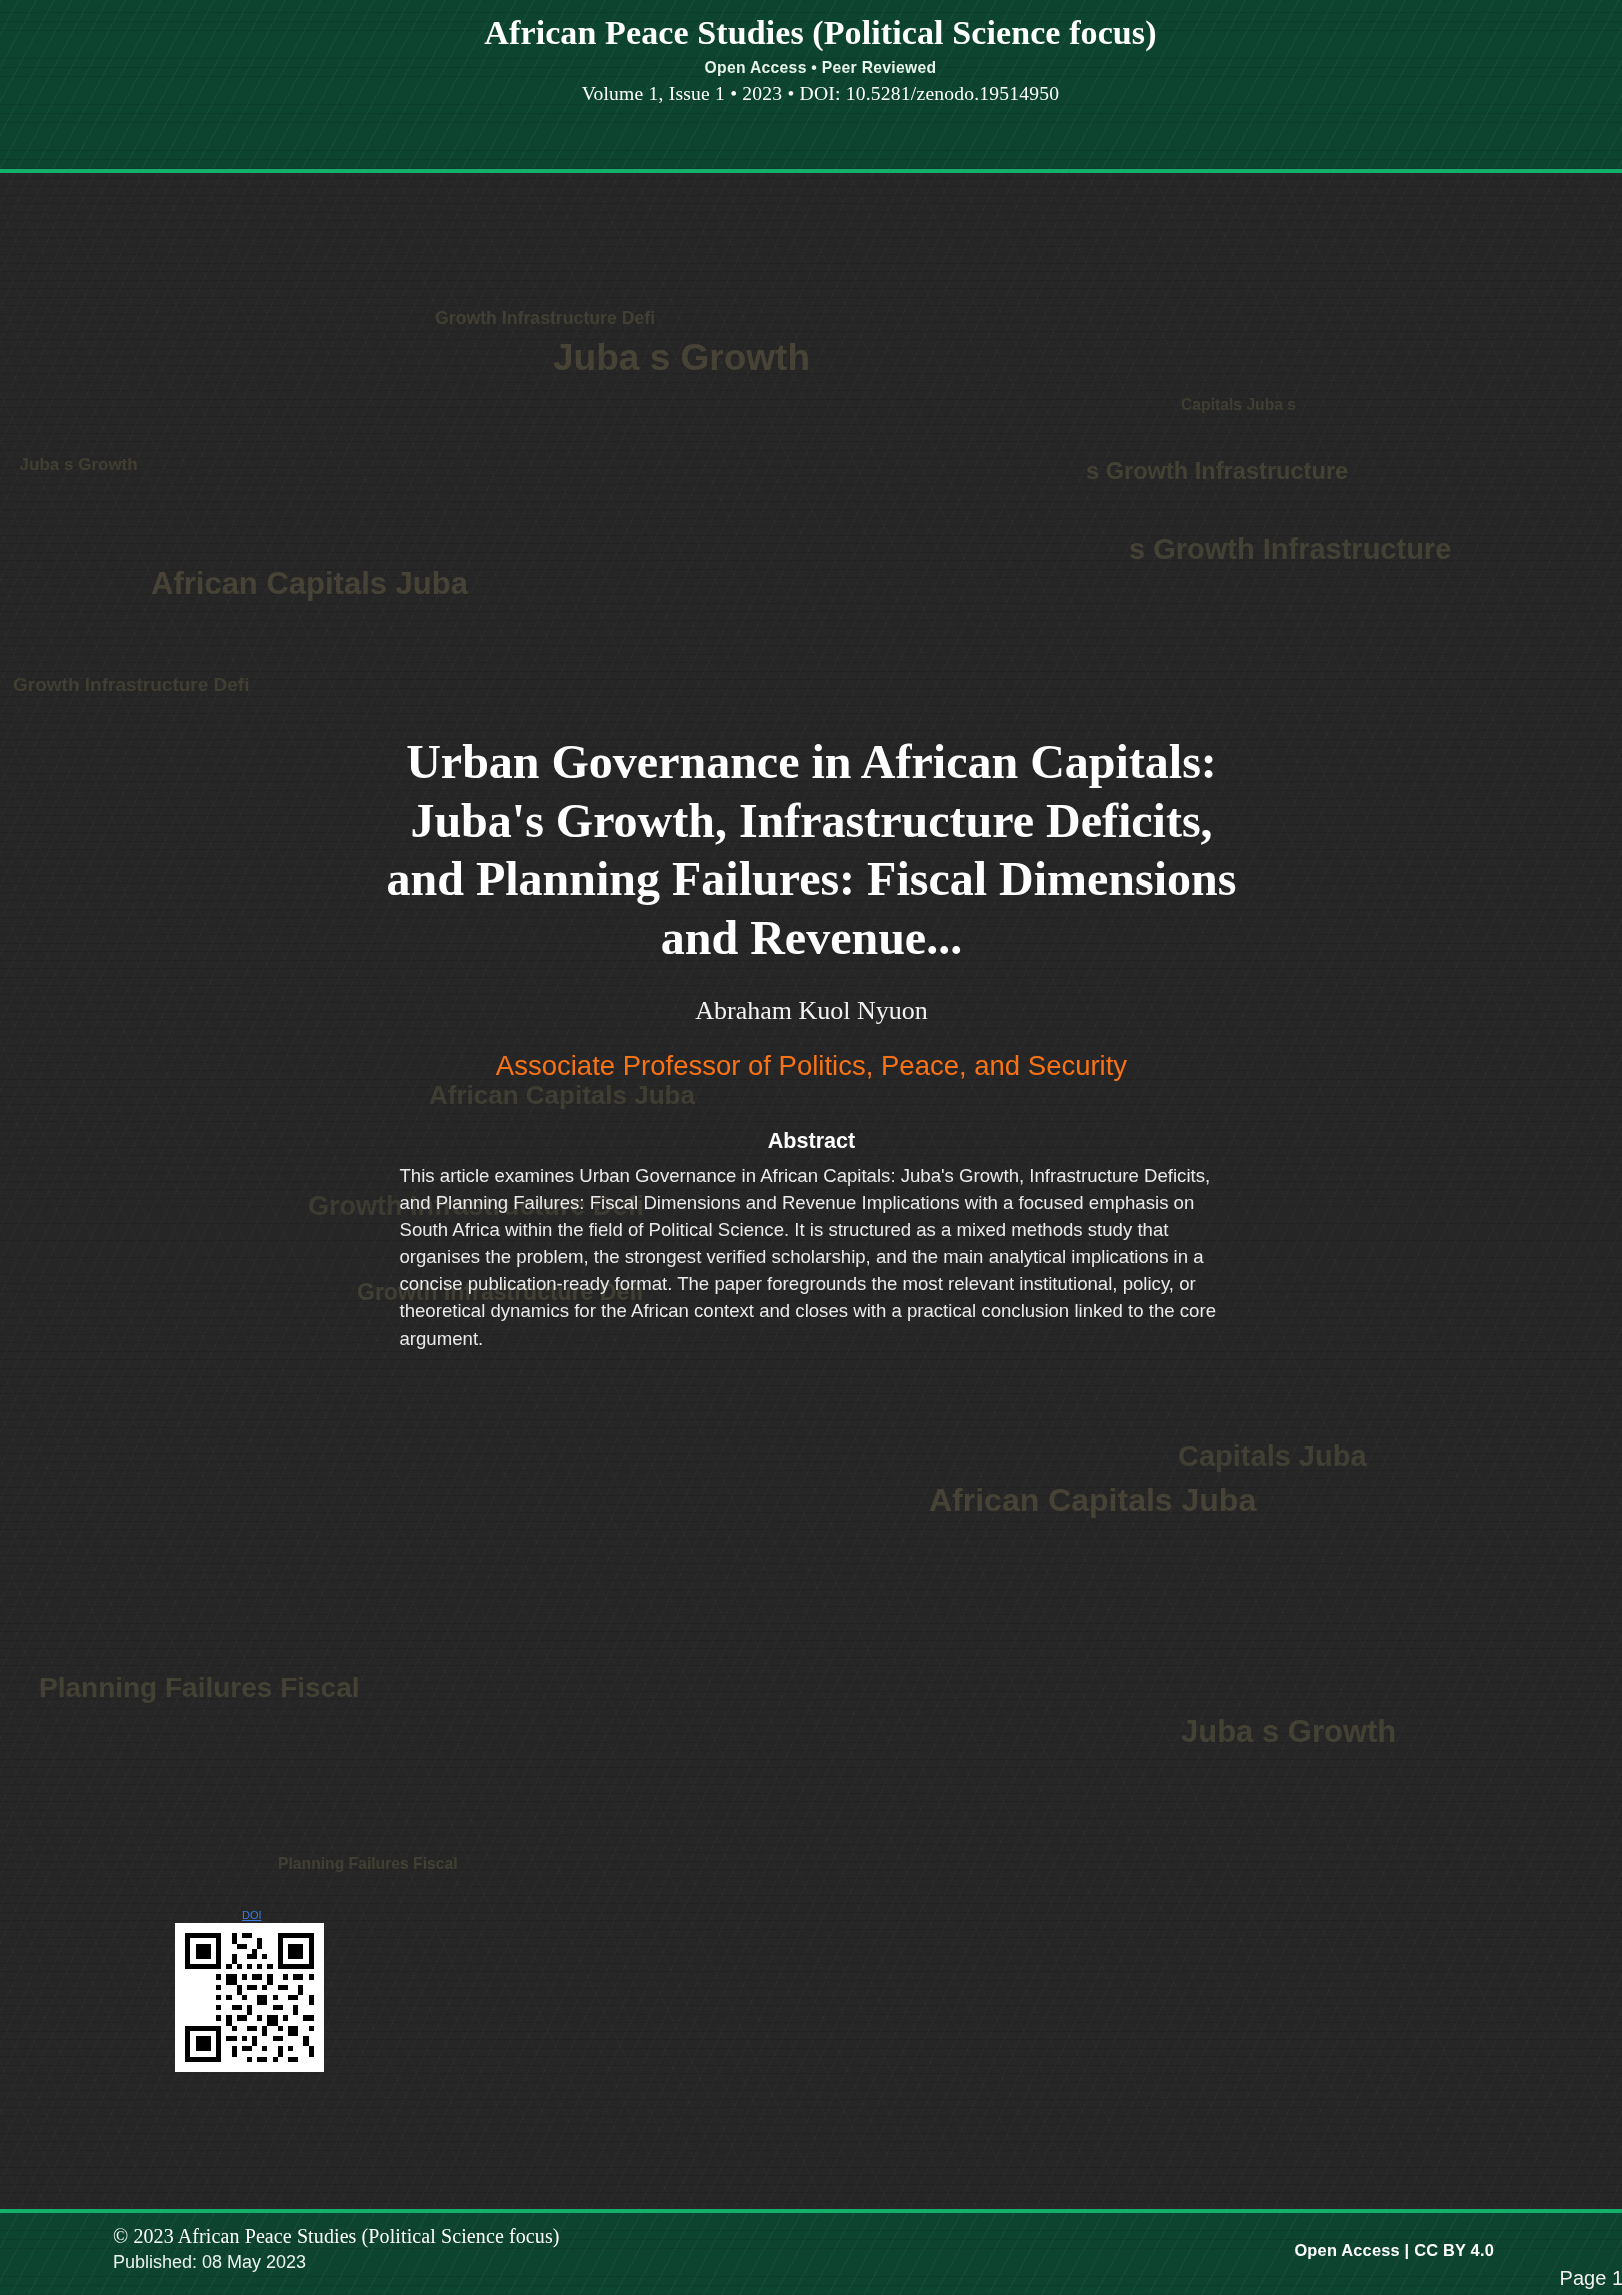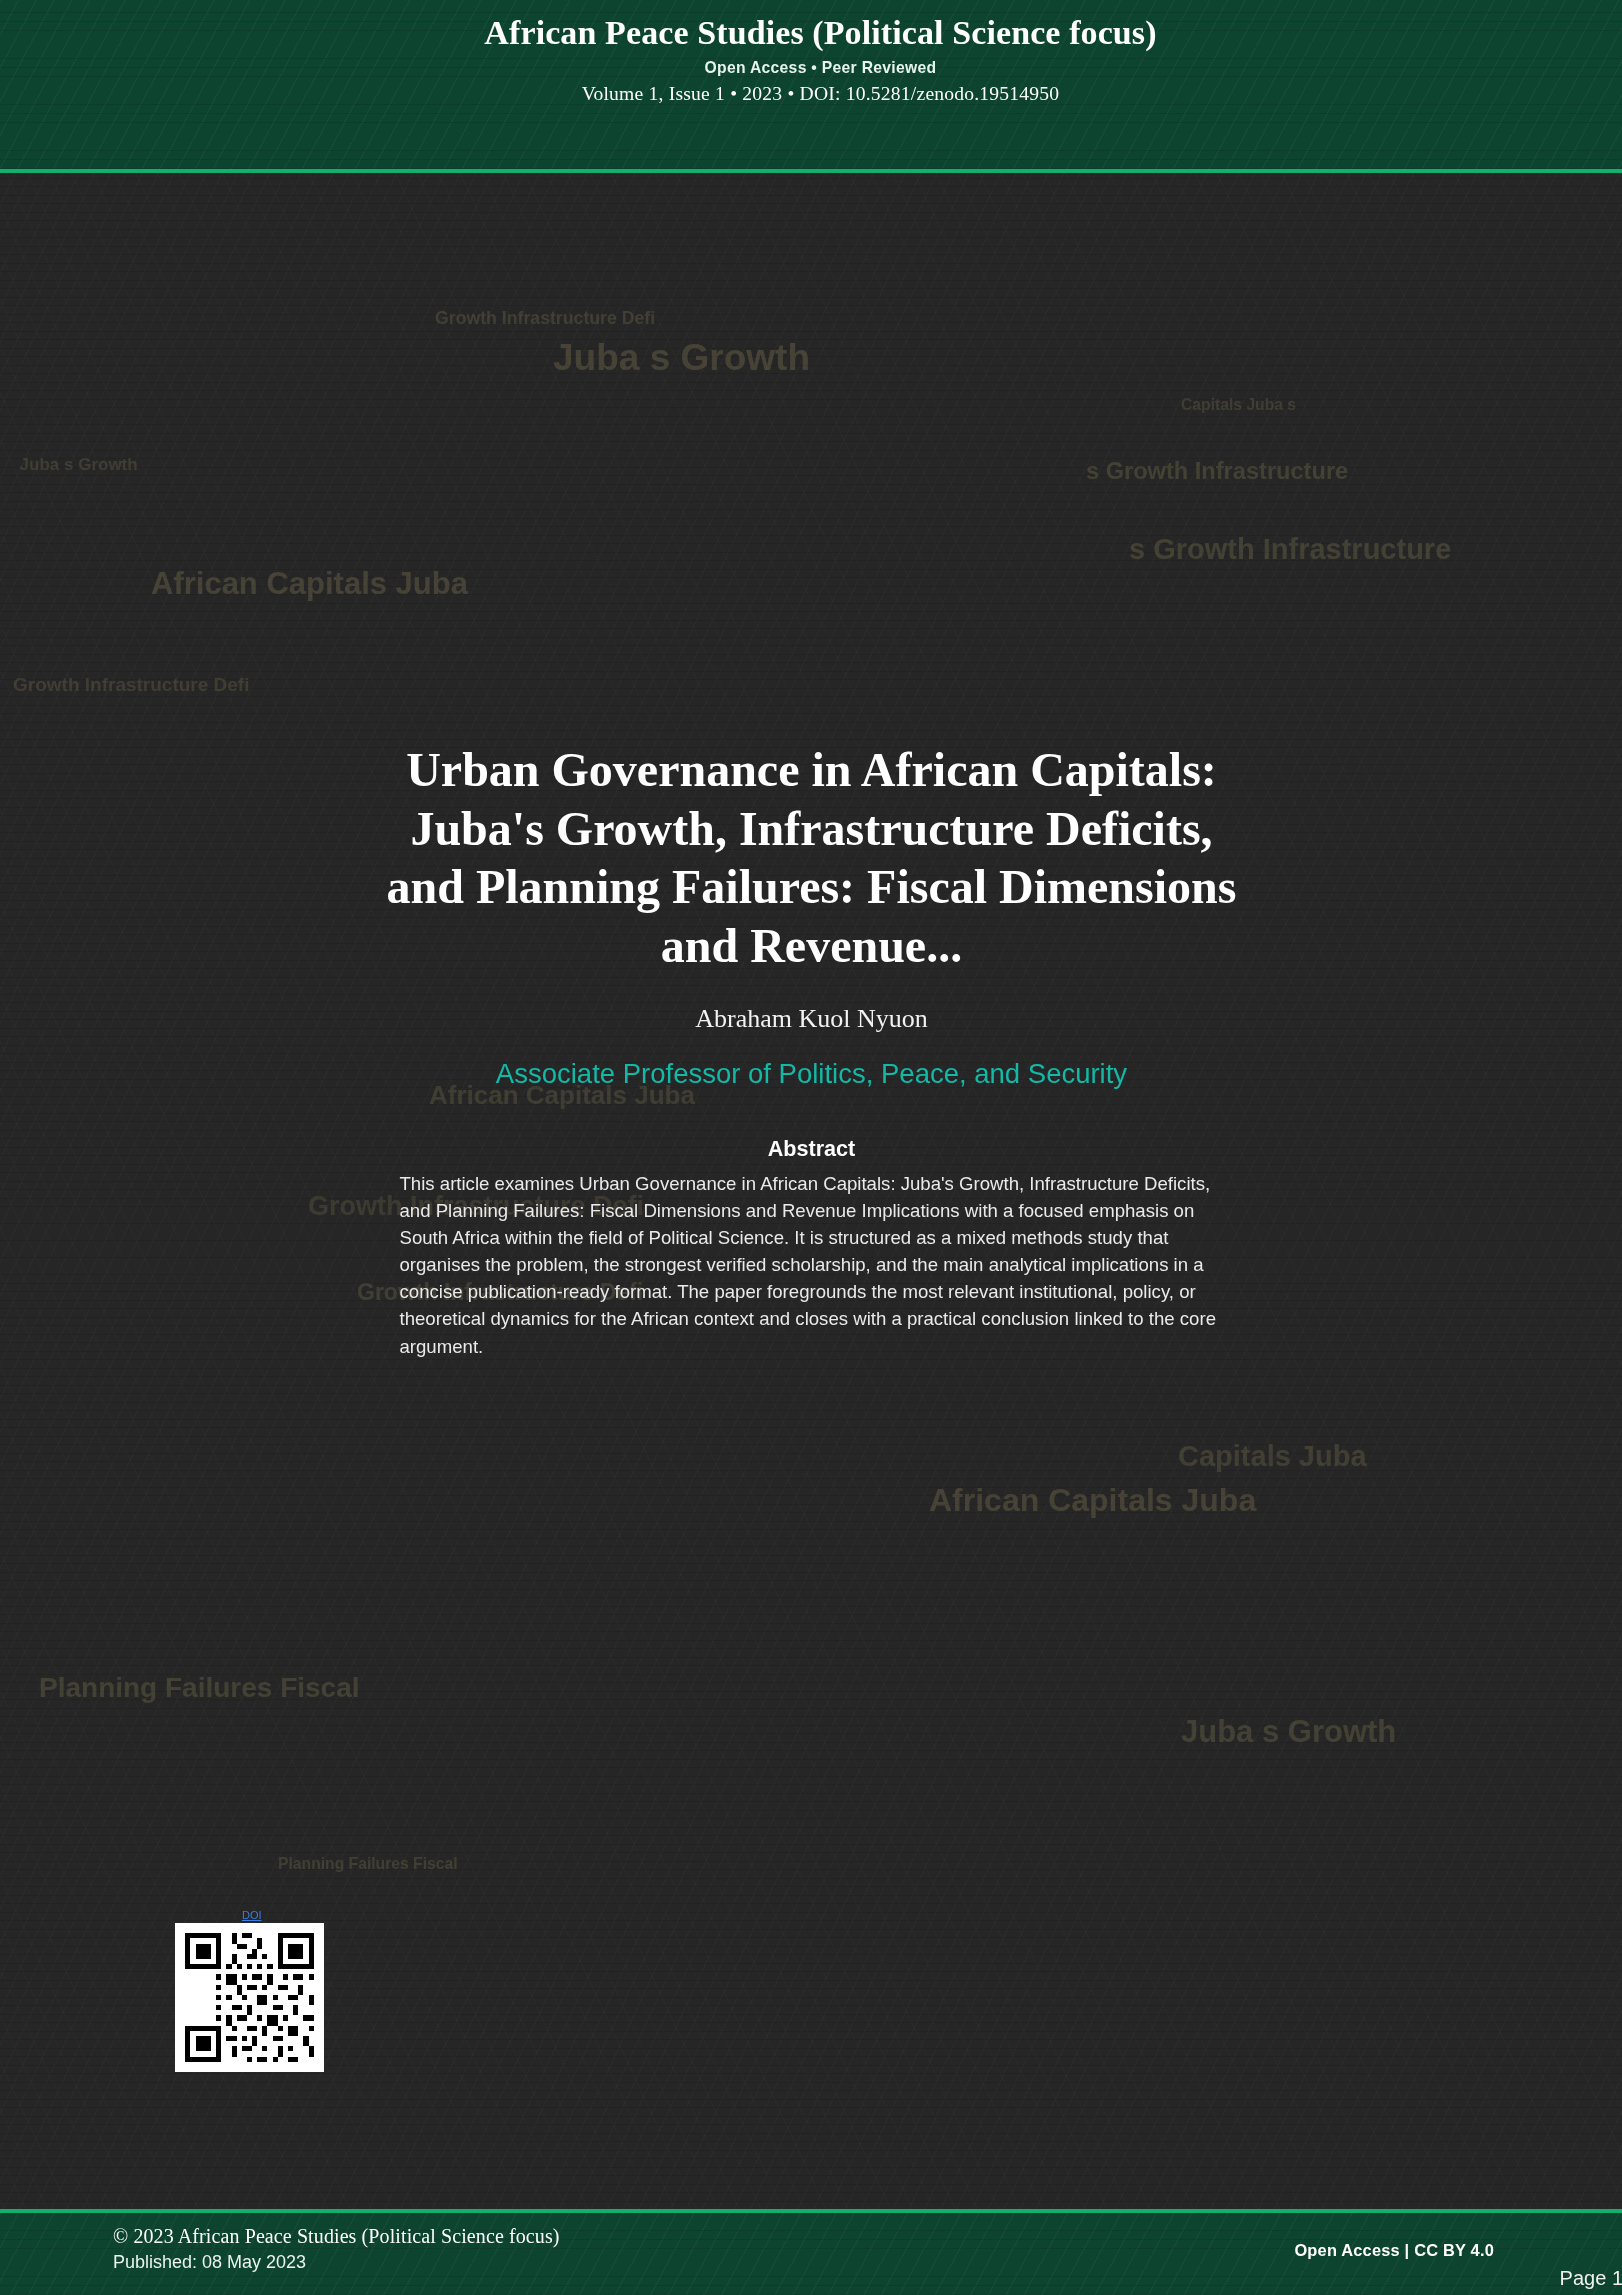--- a/index.html
+++ b/index.html
@@ -86,30 +86,30 @@
     top: 733px;
     text-align: center;
   }
   .doc-title {
     font-family: "Liberation Serif", serif;
     font-weight: bold;
     color: #ffffff;
     font-size: 48px;
     line-height: 1.22;
     width: 851px;
-    margin: 8px auto;
+    margin: 0 auto;
   }
   .doc-author {
     font-family: "Liberation Serif", serif;
     color: #f2f2f2;
     font-size: 26px;
     margin-top: 29px;
   }
   .doc-affil {
-    color: #14b8a6;
+    color: #f97316;
     font-size: 27.5px;
     margin-top: 23.6px;
   }
   .abstract-block {
     width: 824px;
     margin: 46px auto 0 auto;
   }
   .abstract-heading {
     color: #ffffff;
     font-weight: bold;

